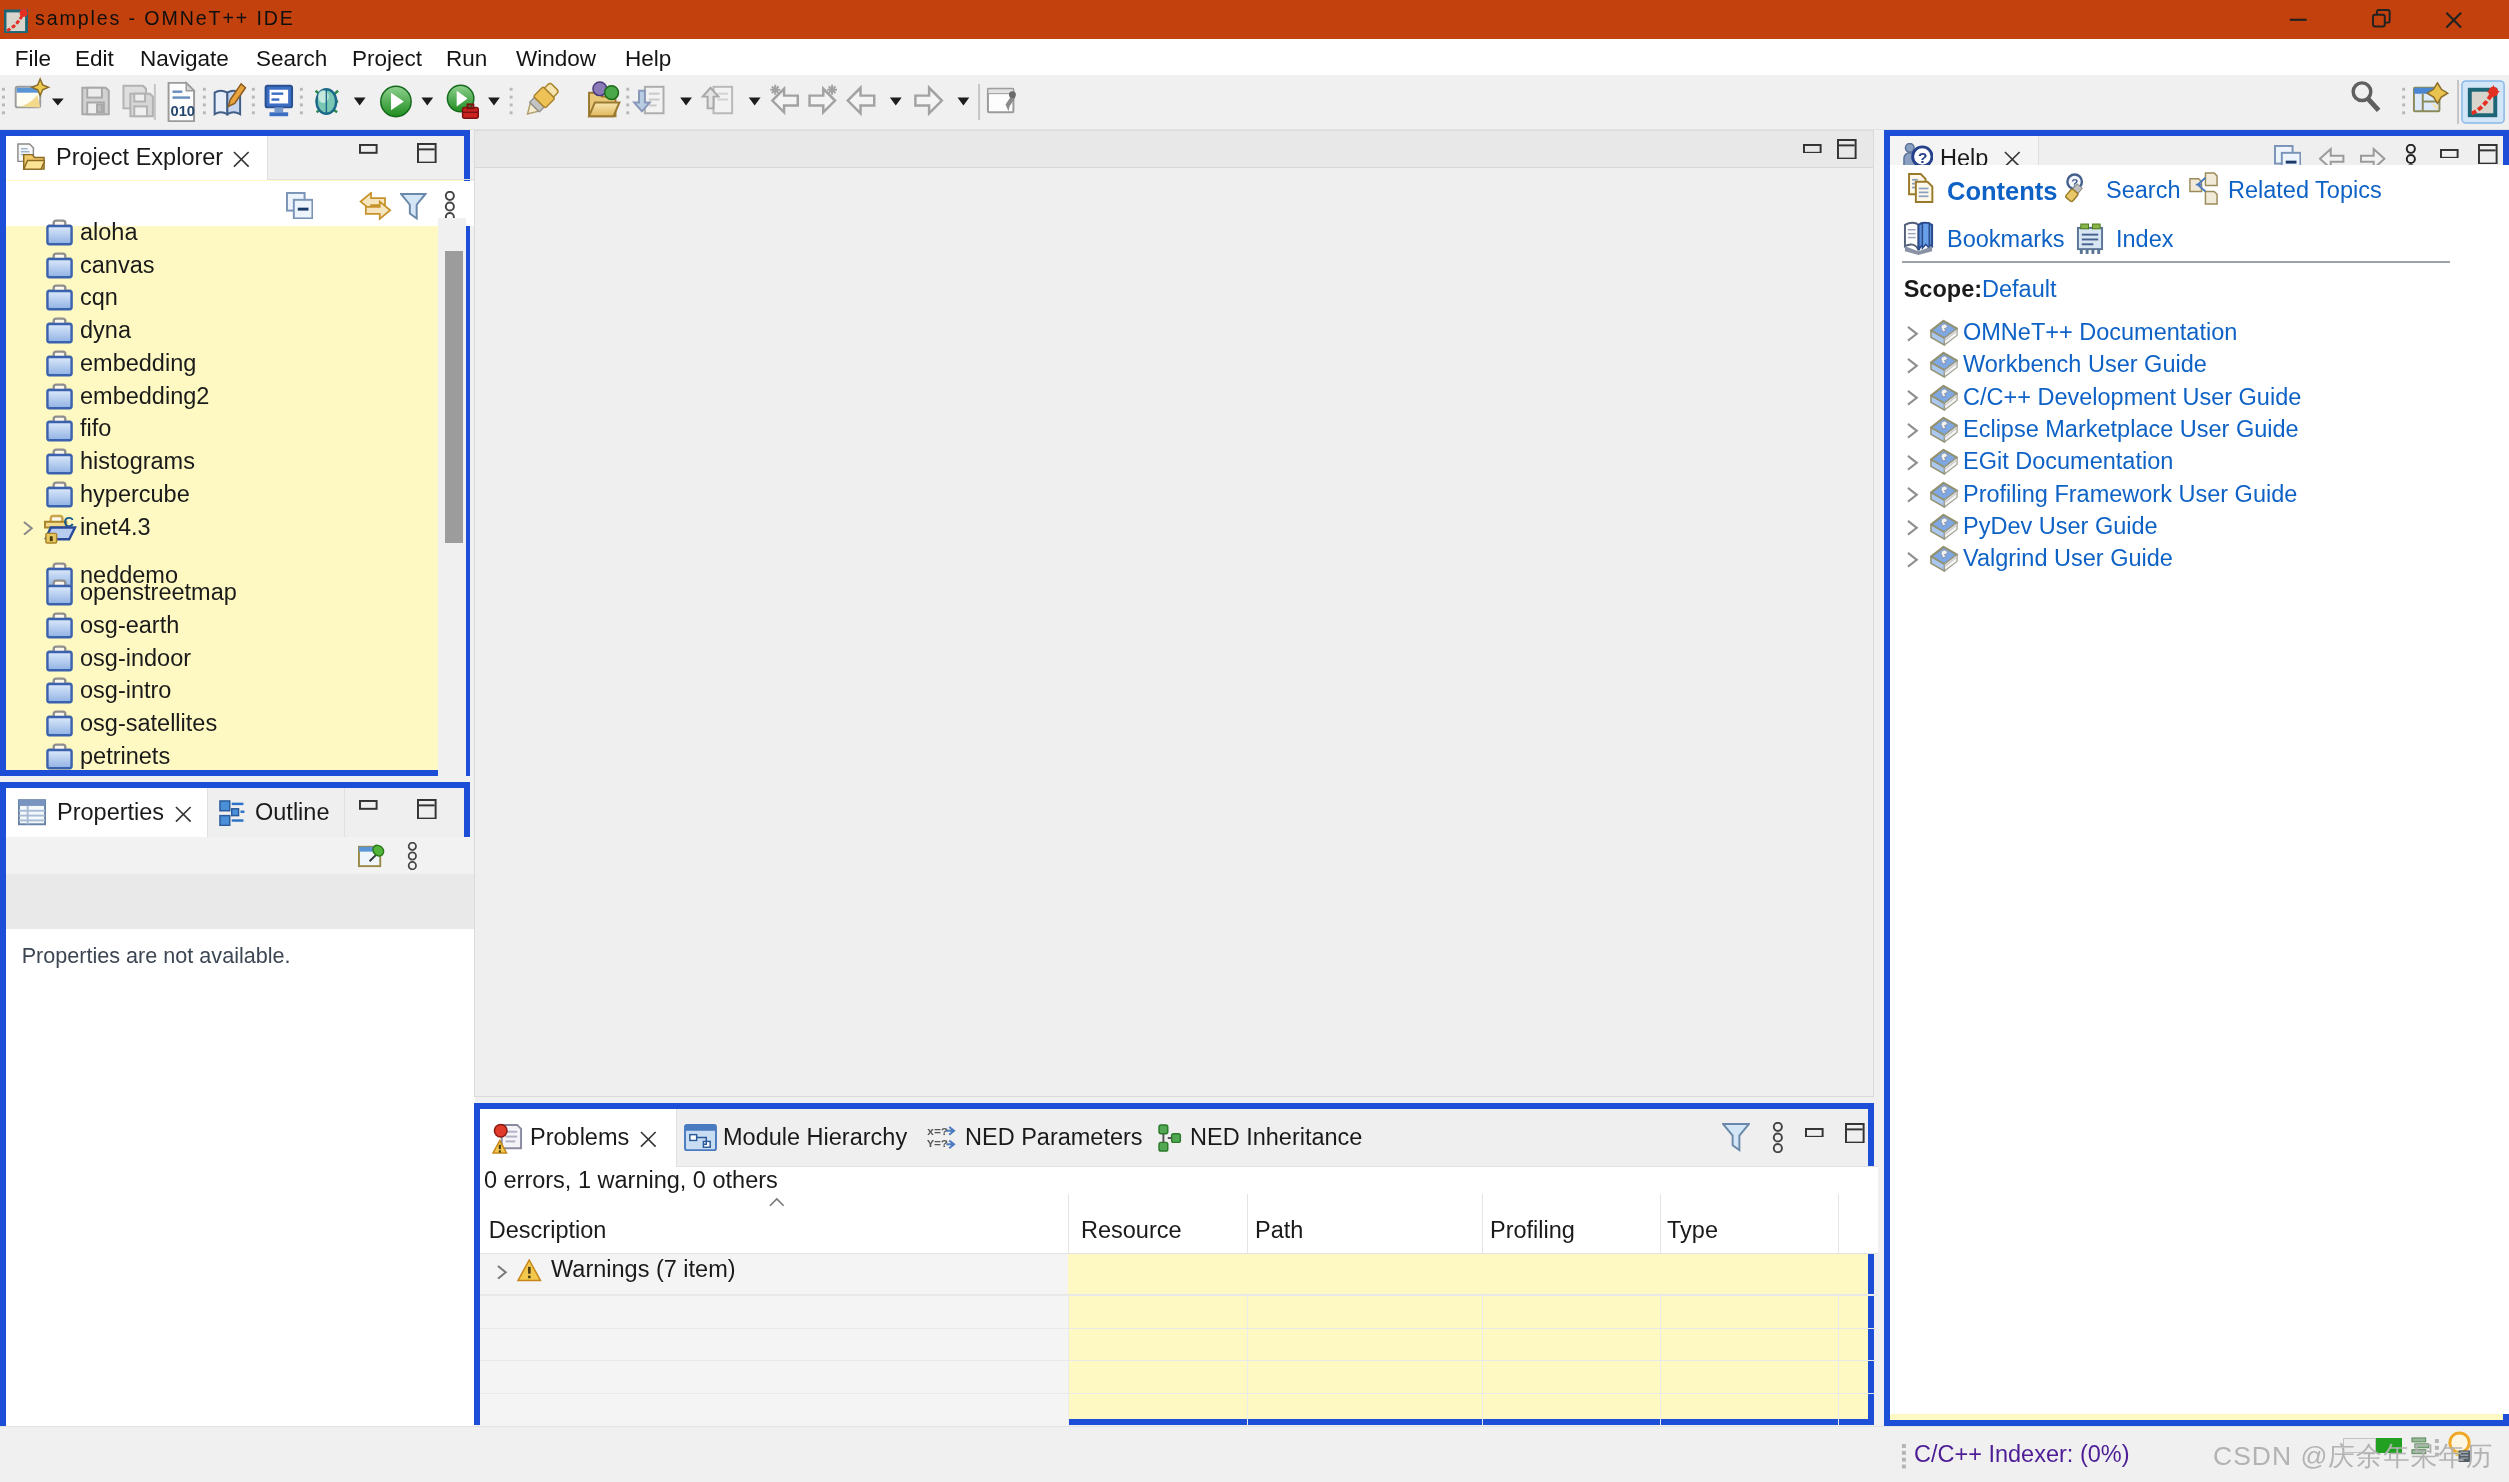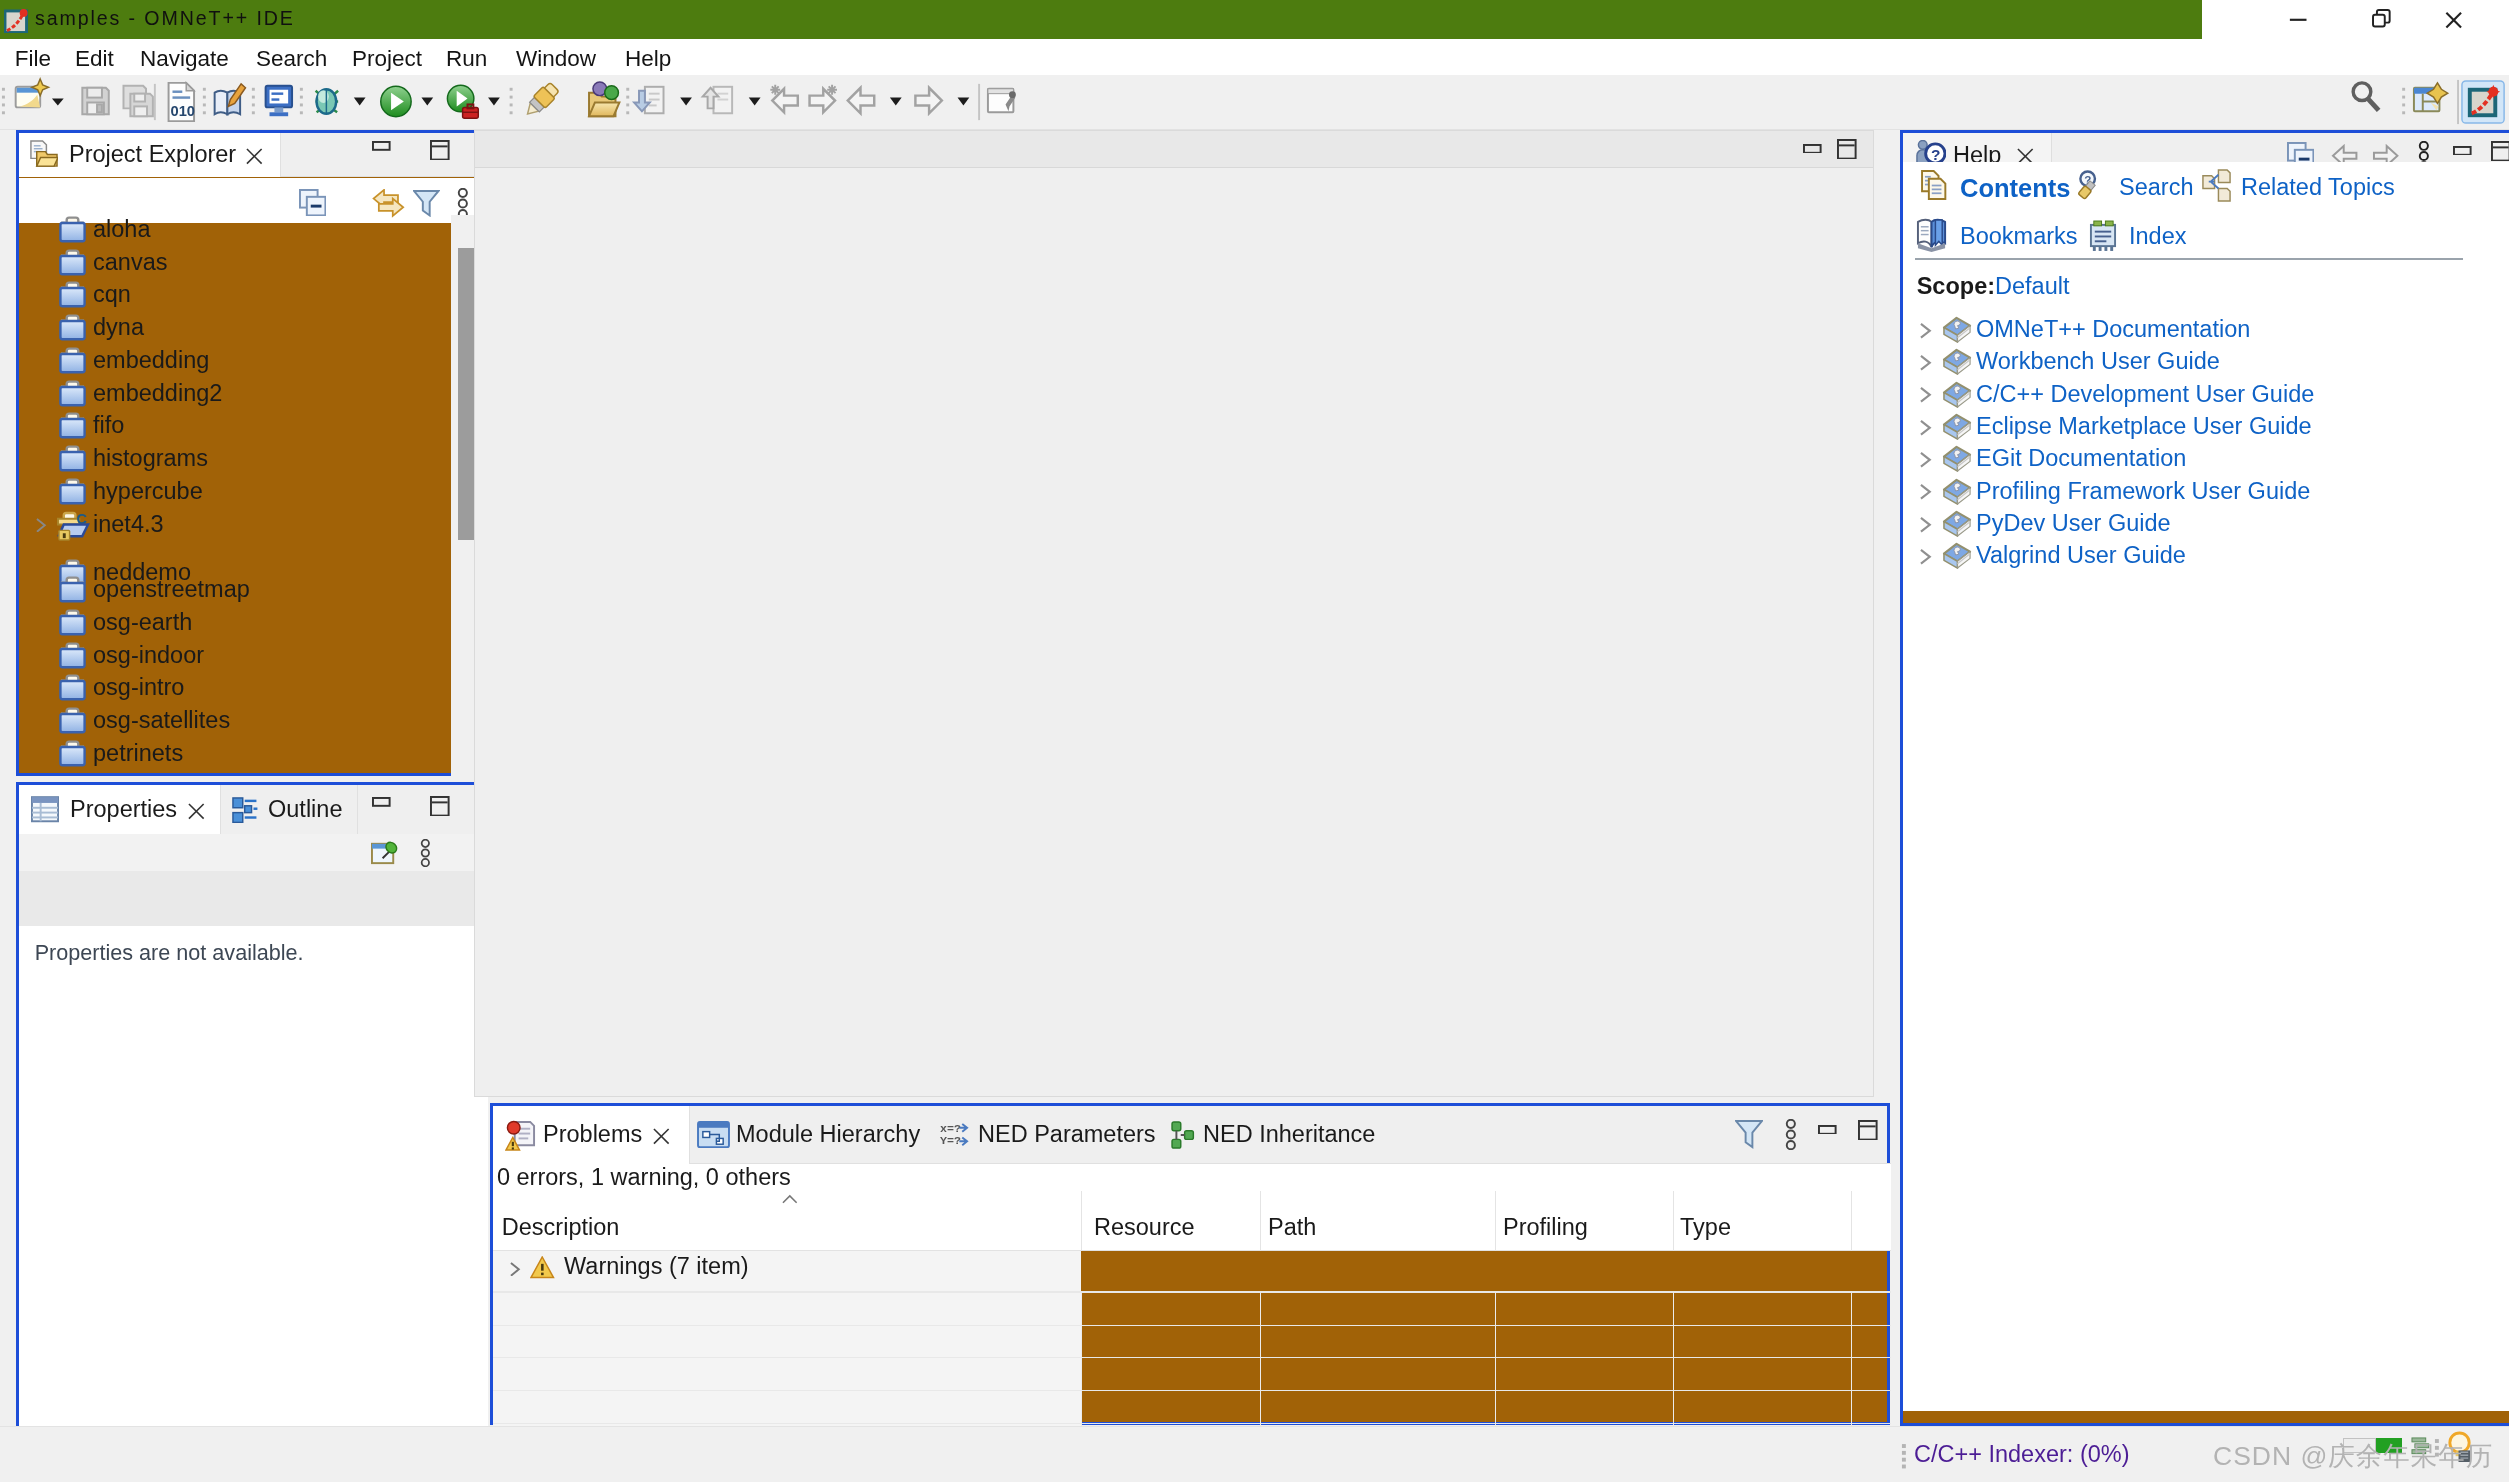--- a/index.html
+++ b/index.html
@@ -1,25 +1,25 @@
 <!DOCTYPE html>
 <html><head>
 <meta charset="utf-8">
 <style>
 * { margin:0; padding:0; box-sizing:border-box; }
 html,body { width:2509px; height:1483px; overflow:hidden; font-family:"Liberation Sans", sans-serif; background:#fff; }
 .abs { position:absolute; }
-#titlebar { position:absolute; left:0; top:0; width:2202px; height:39px; background:#4d7c0f;text-decoration:underline; }
+#titlebar { position:absolute; left:0; top:0; width:2509px; height:39px; background:#c2410c;text-decoration:underline; }
 #title-text { position:absolute; left:35px; top:6.9px; font-size:19.6px; color:#101010; letter-spacing:1.9px; }
 #menubar { position:absolute; left:0; top:39px; width:2509px; height:36px; background:#fff; }
 .menu { position:absolute; top:6.9px; font-size:22.5px; color:#141414; }
 #toolbar { position:absolute; left:0; top:75px; width:2509px; height:55px; background:#f0f0f0; border-bottom:1px solid #e2e2e2; }
 #main { position:absolute; left:0; top:130px; width:2509px; height:1296px; background:#f0f0f0; }
 #statusbar { position:absolute; left:0; top:1426px; width:2509px; height:57px; background:#f0f0f0; border-top:1px solid #e3e3e3; }
-.panel { position:absolute; background:#a16207; border:3px solid #1d4ed8;margin-left:16px; }
+.panel { position:absolute; background:#fef9c3; border:6px solid #1d4ed8; }
 .tabrow { position:absolute; left:0; top:0; right:0; height:44px; background:#efefef; }
 .tab-label { font-size:23.5px; color:#1a1a1a; white-space:nowrap; }
 .treetext { font-size:23.5px; color:#1a1a1a; white-space:nowrap; }
 .link { font-size:23.5px; color:#0e62c6; white-space:nowrap; }
 </style>
 </head>
 <body>
 <div id="titlebar">
   <svg class="abs" style="left:3.9px;top:7.8px" width="25.5" height="25.5" viewBox="0 0 26 26">
     <rect x="1" y="3" width="22" height="22" fill="#d8d5cd" stroke="#1d6678" stroke-width="3"></rect>

